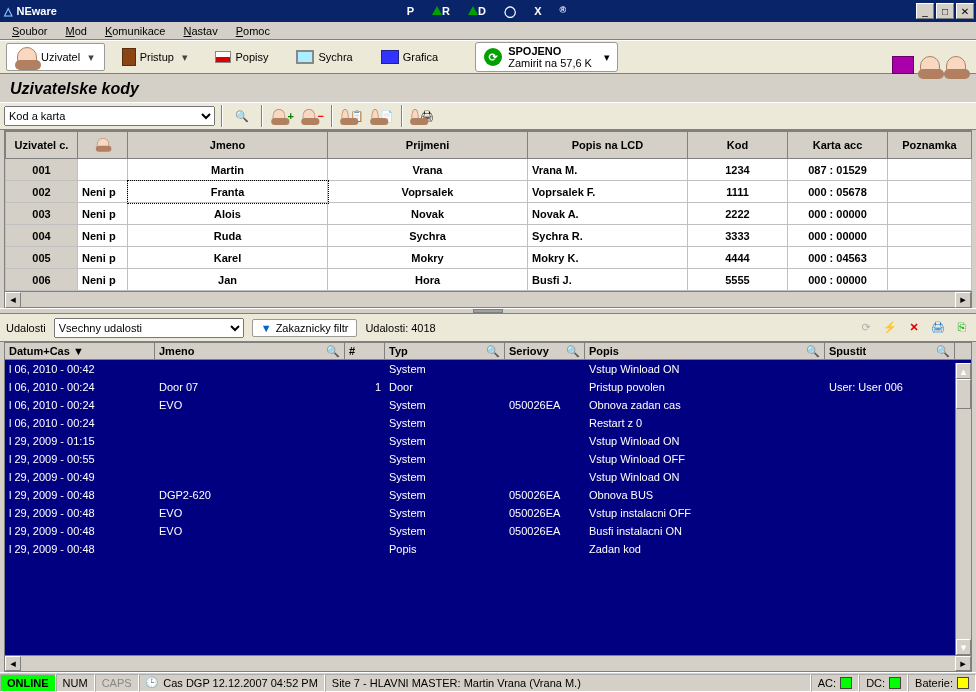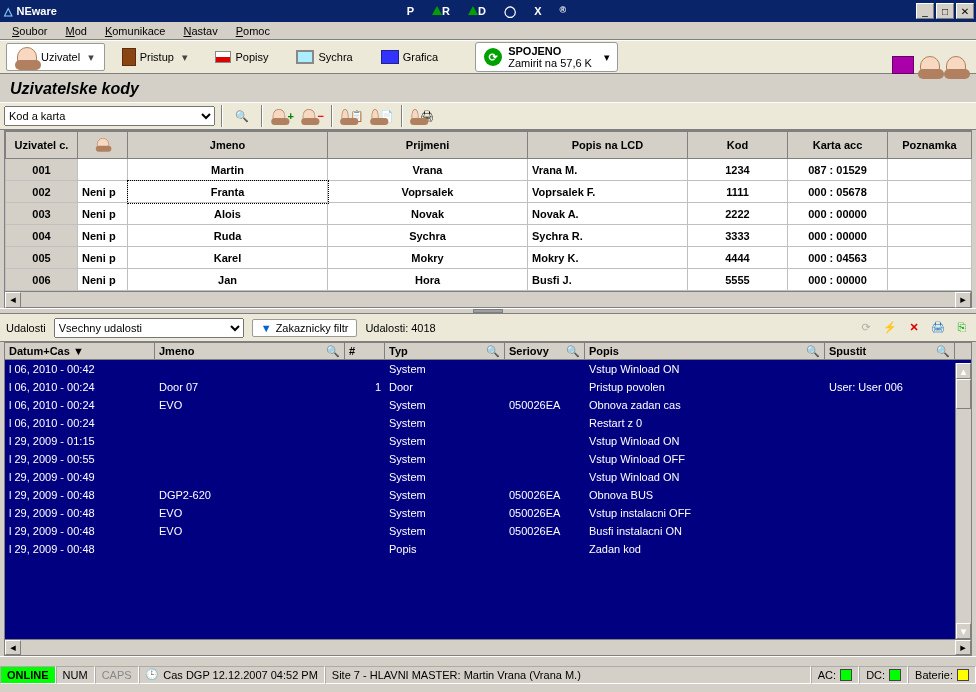--- a/index.html
+++ b/index.html
@@ -63,21 +63,21 @@
 .events-body { flex:1; overflow:hidden; }
 .events-body .row { display:flex; height:18px; align-items:center; }
 .events-body .row .c { padding:0 4px; overflow:hidden; white-space:nowrap; }
 .events-scroll { position:absolute; right:0; top:20px; bottom:0; width:16px; background:#d4d0c8; border-left:1px solid #808080; display:flex; flex-direction:column; }
 .events-scroll .arrow { height:16px; background:#d4d0c8; border:1px solid #808080; border-top-color:#fff; border-left-color:#fff; display:flex;align-items:center;justify-content:center; }
 .events-scroll .thumb { background:#d4d0c8; border:1px solid #808080; border-top-color:#fff; border-left-color:#fff; height:30px; }
 .events-scroll .track { flex:1; }
 
 .scrollbar-h2 { height:16px; background:#d4d0c8; margin:0 4px; border:1px solid #808080; border-top:none; display:flex; }
 
-.statusbar { height:36px; background:#d4d0c8; border-top:1px solid #fff; display:flex; align-items:center; font-size:11px; }
+.statusbar { height:20px; background:#d4d0c8; border-top:1px solid #fff; display:flex; align-items:center; font-size:11px; }
 .statusbar .cell { border:1px inset #fff; padding:1px 6px; height:18px; display:flex; align-items:center; gap:4px; }
 .statusbar .online { background:#00ff00; font-weight:bold; }
 .led { width:12px;height:12px;border:1px solid #444; }
 .led.green { background:#00ff00; }
 .led.yellow { background:#ffff00; }
 
 .c0{width:150px}.c1{width:190px}.c2{width:40px}.c3{width:120px}.c4{width:80px}.c5{width:240px}.c6{width:130px}
 </style>
 </head>
 <body>

